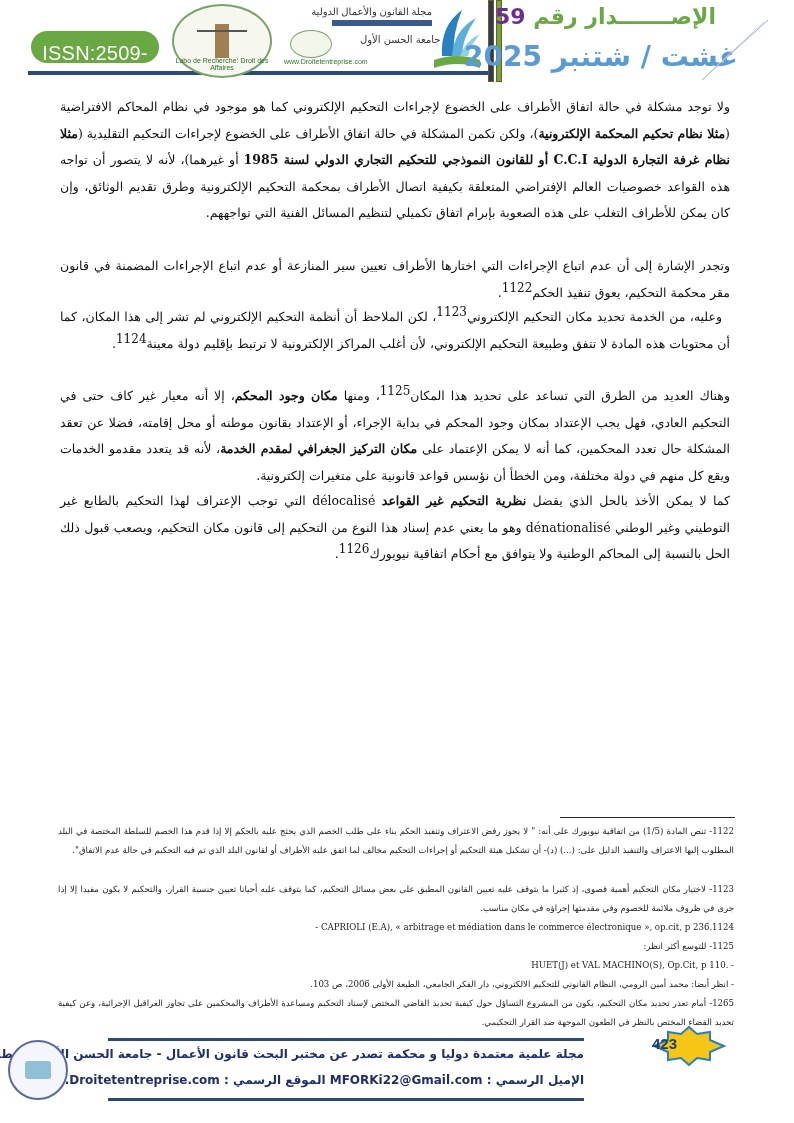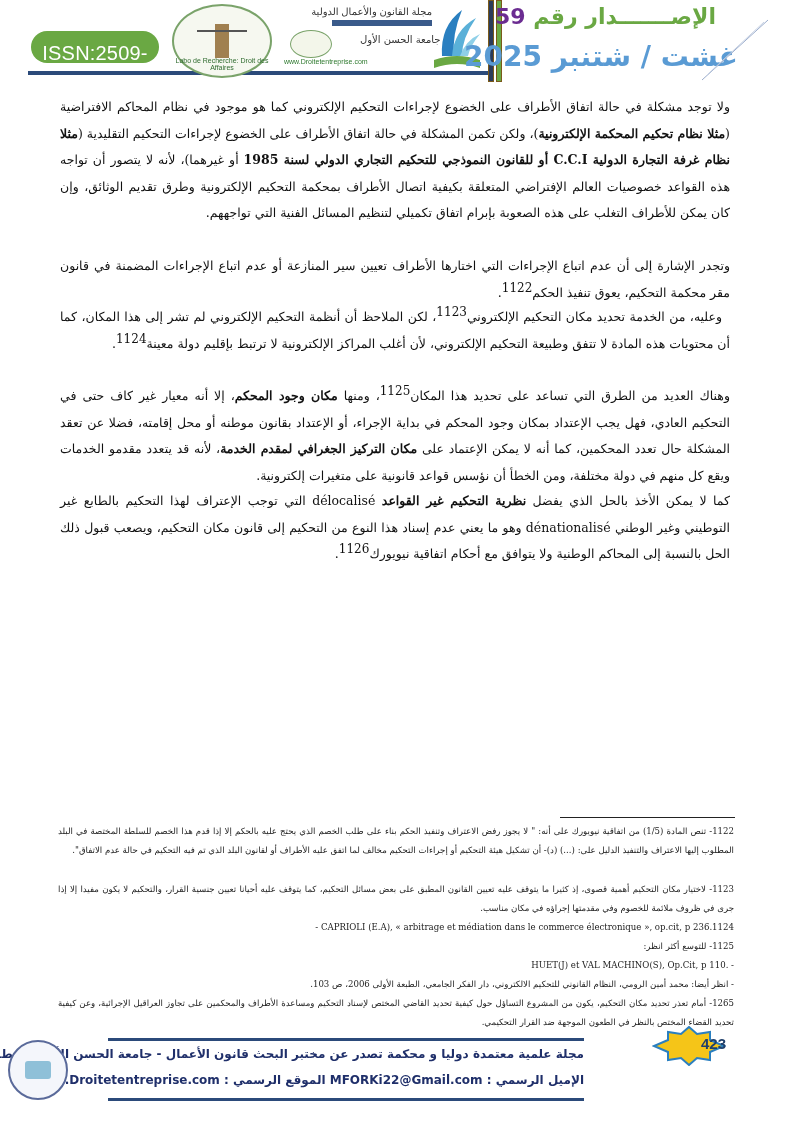--- a/index.html
+++ b/index.html
@@ -31,21 +31,21 @@
   sup{font-size:12px;line-height:0;}
   #fn-rule{left:560px;top:817px;width:175px;height:1px;background:#222;}
   .fn{position:absolute;left:58px;width:676px;direction:rtl;text-align:justify;font-family:"DejaVu Serif",serif;font-size:8.6px;line-height:19px;color:#222;}
   .ltr{direction:ltr;unicode-bidi:embed;}
   
   #foot-rule-top{left:108px;top:1038px;width:476px;height:3px;background:#2b4a7a;}
   #foot-rule-bot{left:108px;top:1098px;width:476px;height:3px;background:#2b4a7a;}
   #foot-line1{left:108px;top:1047px;width:476px;direction:rtl;text-align:center;font-size:12px;font-weight:bold;color:#1f2f6a;font-family:"DejaVu Sans",sans-serif;white-space:nowrap;}
   #foot-line2{left:108px;top:1073px;width:476px;direction:rtl;text-align:center;font-size:12px;font-weight:bold;color:#1f2f6a;font-family:"DejaVu Sans",sans-serif;white-space:nowrap;}
   #page-badge{left:652px;top:1026px;width:74px;height:40px;}
-  #page-num{left:652px;top:1035px;width:74px;text-align:right;font-family:"Liberation Sans",sans-serif;font-weight:bold;font-size:15px;color:#1f3f6a;}
+  #page-num{left:652px;top:1035px;width:74px;text-align:left;font-family:"Liberation Sans",sans-serif;font-weight:bold;font-size:15px;color:#1f3f6a;}
   #seal{left:8px;top:1040px;width:56px;height:56px;border-radius:50%;border:2px solid #5a6a9a;background:#f4f6fb;display:flex;align-items:center;justify-content:center;}
   #seal .inner{width:26px;height:18px;background:#8fc0d8;border-radius:3px;}
 </style>
 </head>
 <body>
 
 <div id="issn" class="abs">ISSN:2509-0291</div>
 <div id="header-rule" class="abs"></div>
 
 <div id="logo-lab" class="abs">

